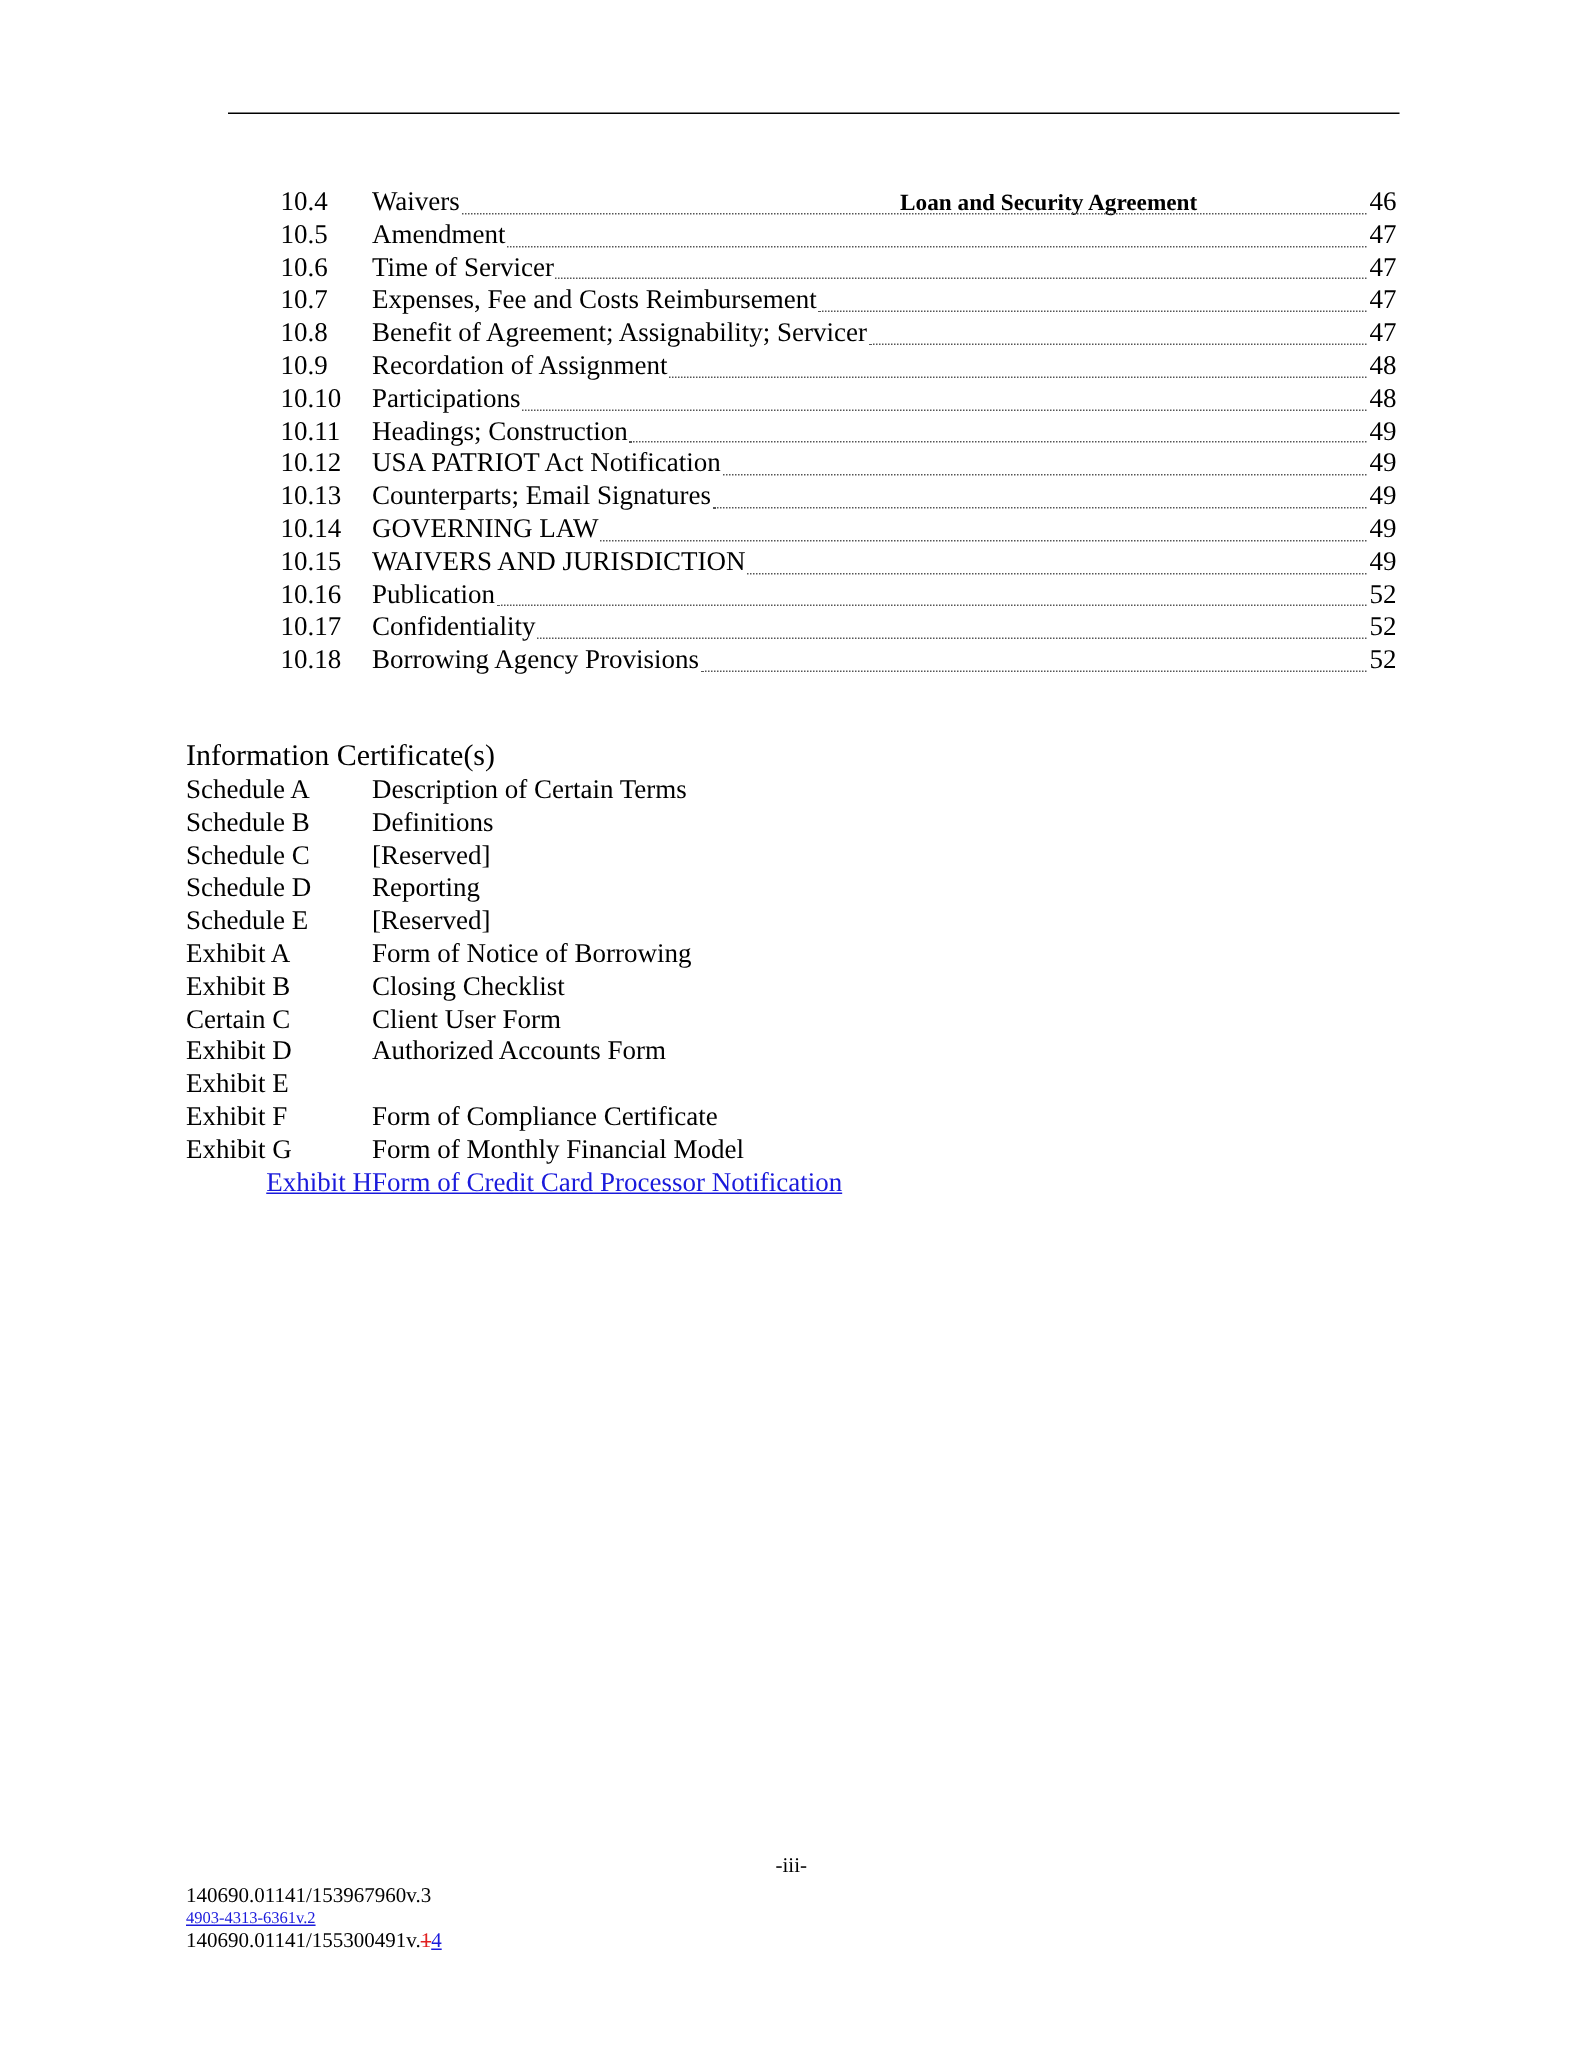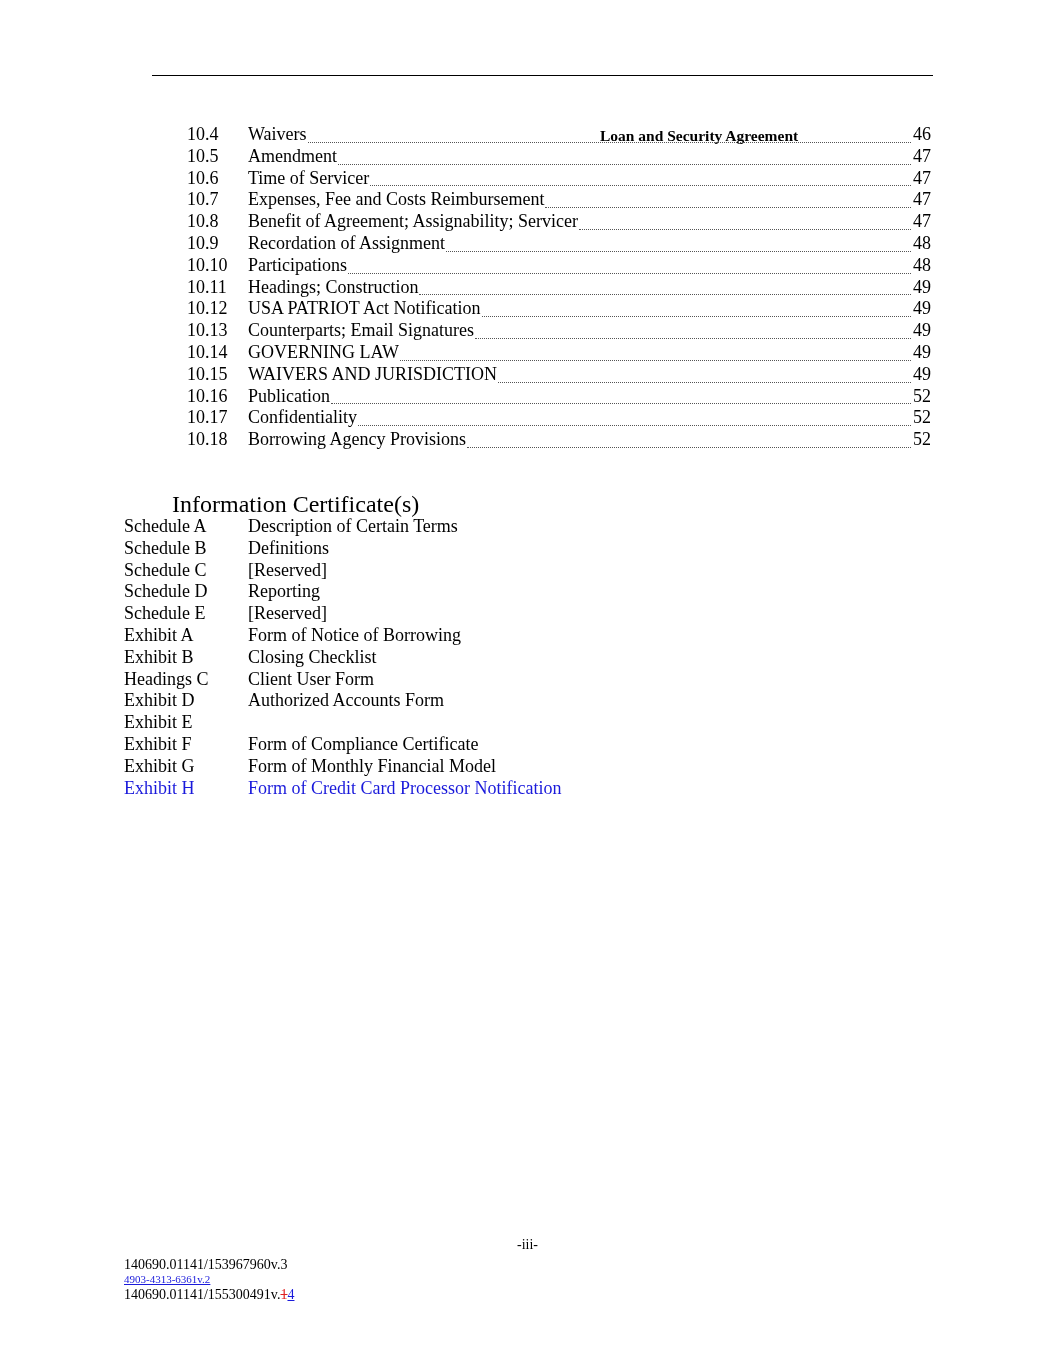--- a/index.html
+++ b/index.html
@@ -65,43 +65,44 @@
     }
     .toc-page {
       flex: 0 0 auto;
       text-align: right;
       min-width: 19px;
     }
     .info-cert {
       position: absolute;
       left: 124px;
       top: 494px;
-      font-size: 24px;
+      font-size: 20px;
       line-height: 21.8px;
-      margin-left: 48px;
     }
     .attachments {
       position: absolute;
       left: 124px;
       top: 516px;
       font-size: 18px;
     }
     .att-row {
       display: flex;
       height: 21.8px;
       line-height: 21.8px;
       white-space: nowrap;
     }
     .att-label {
       width: 124px;
       flex: 0 0 124px;
     }
     .att-row.link .att-label,
     .att-row.link .att-desc {
       color: #1a1adb;
+      text-decoration: underline;
+      text-align: right;
     }
     .page-number {
       position: absolute;
       left: 0;
       width: 1055px;
       top: 1235px;
       text-align: center;
       font-size: 14px;
       line-height: 20px;
     }
@@ -260,21 +261,21 @@
   </div>
   <div class="att-row">
     <span class="att-label">Exhibit A</span>
     <span class="att-desc">Form of Notice of Borrowing</span>
   </div>
   <div class="att-row">
     <span class="att-label">Exhibit B</span>
     <span class="att-desc">Closing Checklist</span>
   </div>
   <div class="att-row">
-    <span class="att-label">Headings C</span>
+    <span class="att-label">Certain C</span>
     <span class="att-desc">Client User Form</span>
   </div>
   <div class="att-row">
     <span class="att-label">Exhibit D</span>
     <span class="att-desc">Authorized Accounts Form</span>
   </div>
   <div class="att-row">
     <span class="att-label">Exhibit E</span>
   </div>
   <div class="att-row">

